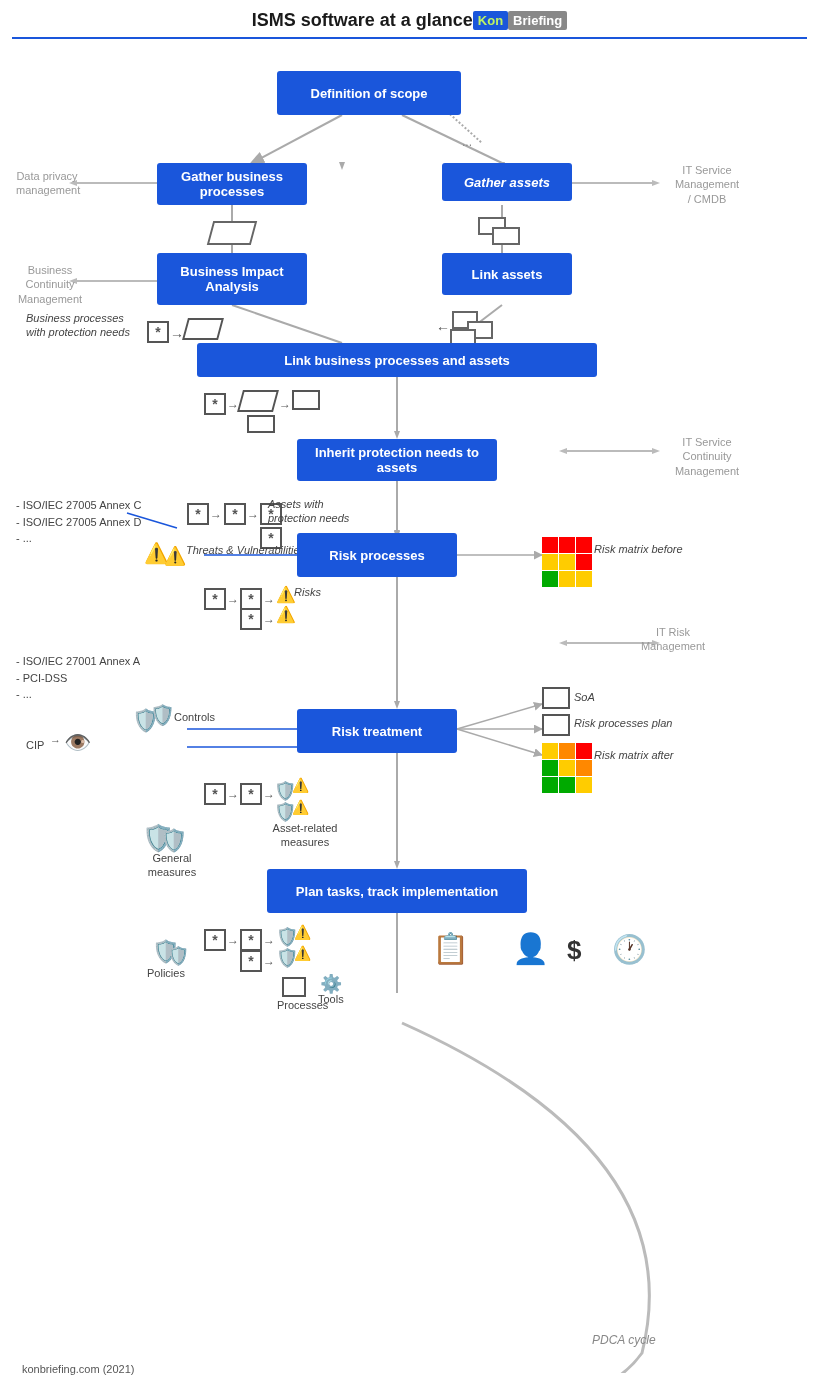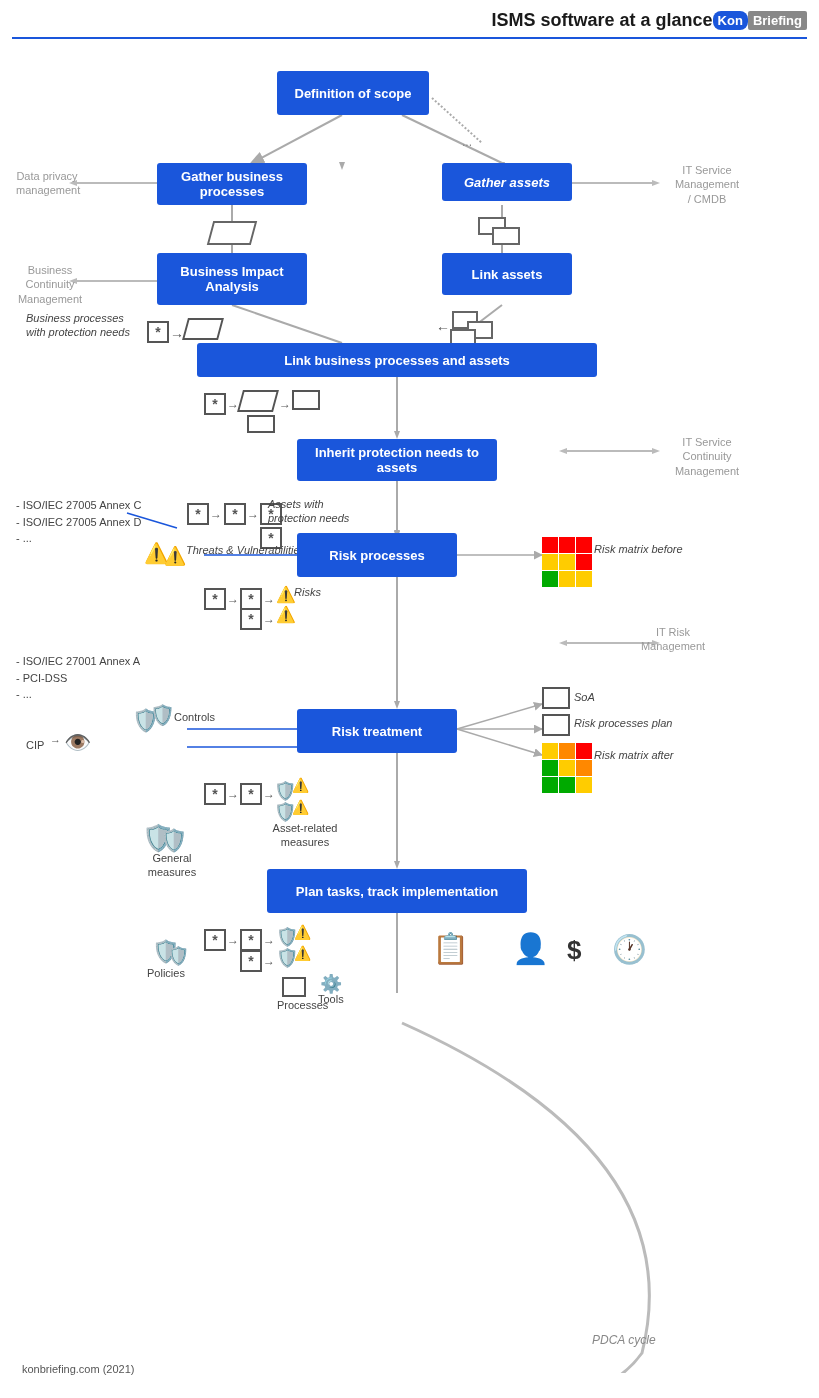--- a/index.html
+++ b/index.html
@@ -15,21 +15,21 @@
     }
     .page-container {
       width: 819px;
       min-height: 1398px;
       padding: 10px 12px 20px 12px;
       position: relative;
     }
     
     .header {
       display: flex;
-      justify-content: flex-end;
+      justify-content: center;
       align-items: center;
       margin-bottom: 14px;
       border-bottom: 2px solid #1a56db;
       padding-bottom: 6px;
     }
     .header-title {
       font-size: 18px;
       font-weight: bold;
       color: #1a1a1a;
     }
@@ -116,21 +116,21 @@
     }
   </style>
 </head>
 <body>
 
 <div class="page-container">
 
   <div class="header">
     <span class="header-title">ISMS software at a glance</span>
     <div>
-      <span style="background:#1a56db;color:#ffffff;font-weight:bold;font-size:13px;padding:2px 5px;border-radius:8px;">Kon</span><span style="background:#888;color:white;font-size:13px;font-weight:bold;padding:2px 5px;border-radius:2px;">Briefing</span>
+      <span style="background:#1a56db;color:#bef264;font-weight:bold;font-size:13px;padding:2px 5px;border-radius:2px;">Kon</span><span style="background:#888;color:white;font-size:13px;font-weight:bold;padding:2px 5px;border-radius:2px;">Briefing</span>
     </div>
   </div>
 
   <div class="diagram">
 
     <svg class="connector-svg" height="1320">
 
       <line x1="330" y1="62" x2="240" y2="110" stroke="#aaa" stroke-width="2" marker-end="url(#arrow)"></line>
 
       <line x1="390" y1="62" x2="490" y2="110" stroke="#aaa" stroke-width="2"></line>
@@ -215,21 +215,21 @@
       <polygon points="640,395 640,401 648,398" fill="#bbb"></polygon>
 
       <line x1="555" y1="590" x2="640" y2="590" stroke="#bbb" stroke-width="2"></line>
       <polygon points="555,587 555,593 547,590" fill="#bbb"></polygon>
       <polygon points="640,587 640,593 648,590" fill="#bbb"></polygon>
 
       <line x1="115" y1="460" x2="165" y2="475" stroke="#1a56db" stroke-width="1.5"></line>
 
     </svg>
 
-    <div class="blue-box" style="left:265px;top:18px;width:152px;height:44px;">
+    <div class="blue-box" style="left:265px;top:18px;width:184px;height:44px;">
       <span>Definition of scope</span>
     </div>
 
     <div style="position:absolute;left:450px;top:82px;color:#888;font-size:12px;">...</div>
 
     <div class="blue-box" style="left:145px;top:110px;width:150px;height:42px;">
       <span>Gather business processes</span>
     </div>
 
     <div class="blue-box" style="left:430px;top:110px;width:130px;height:38px;font-style:italic;">

